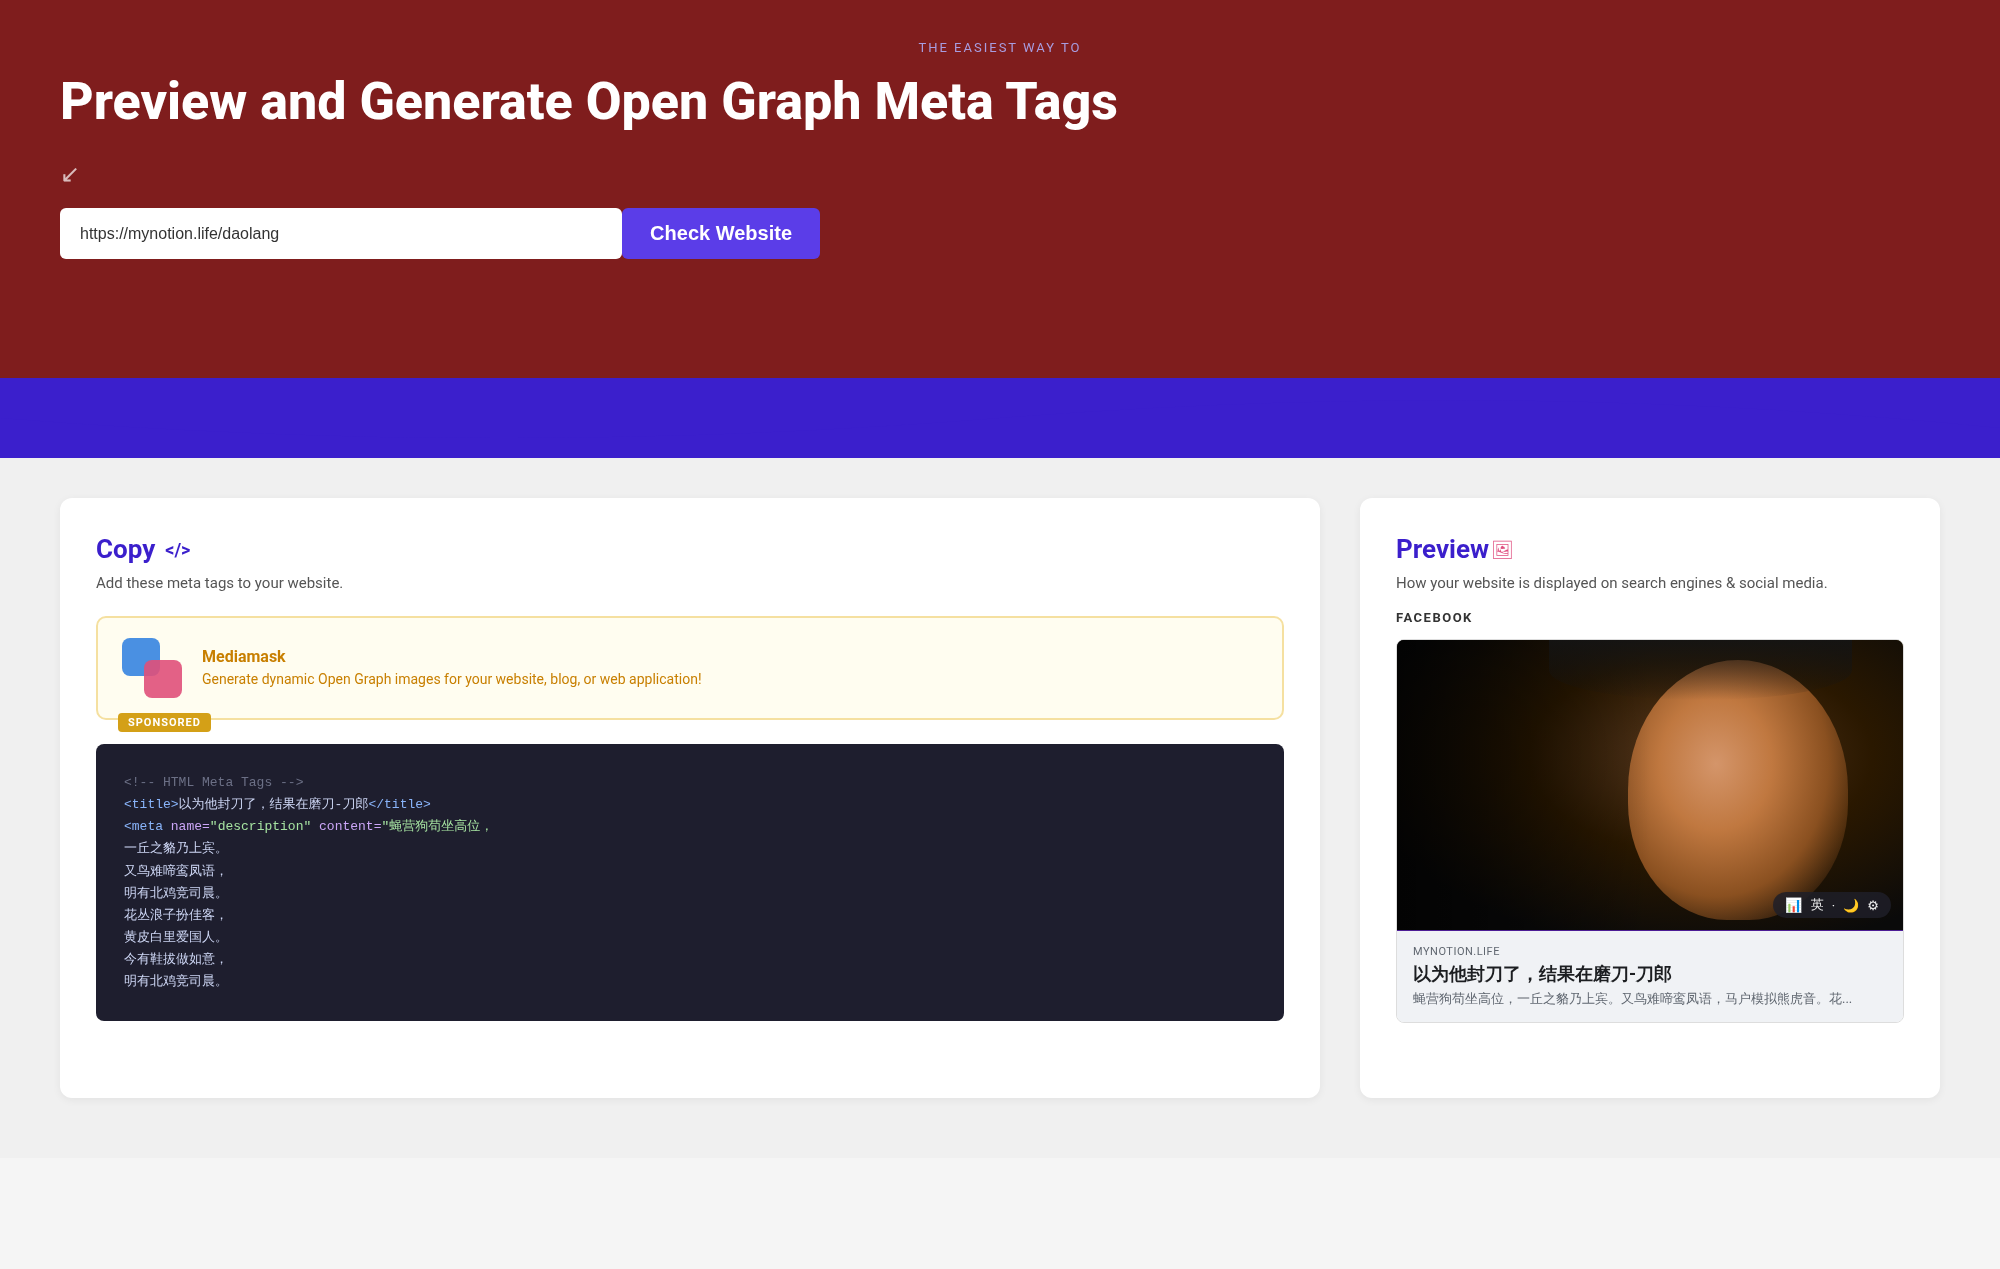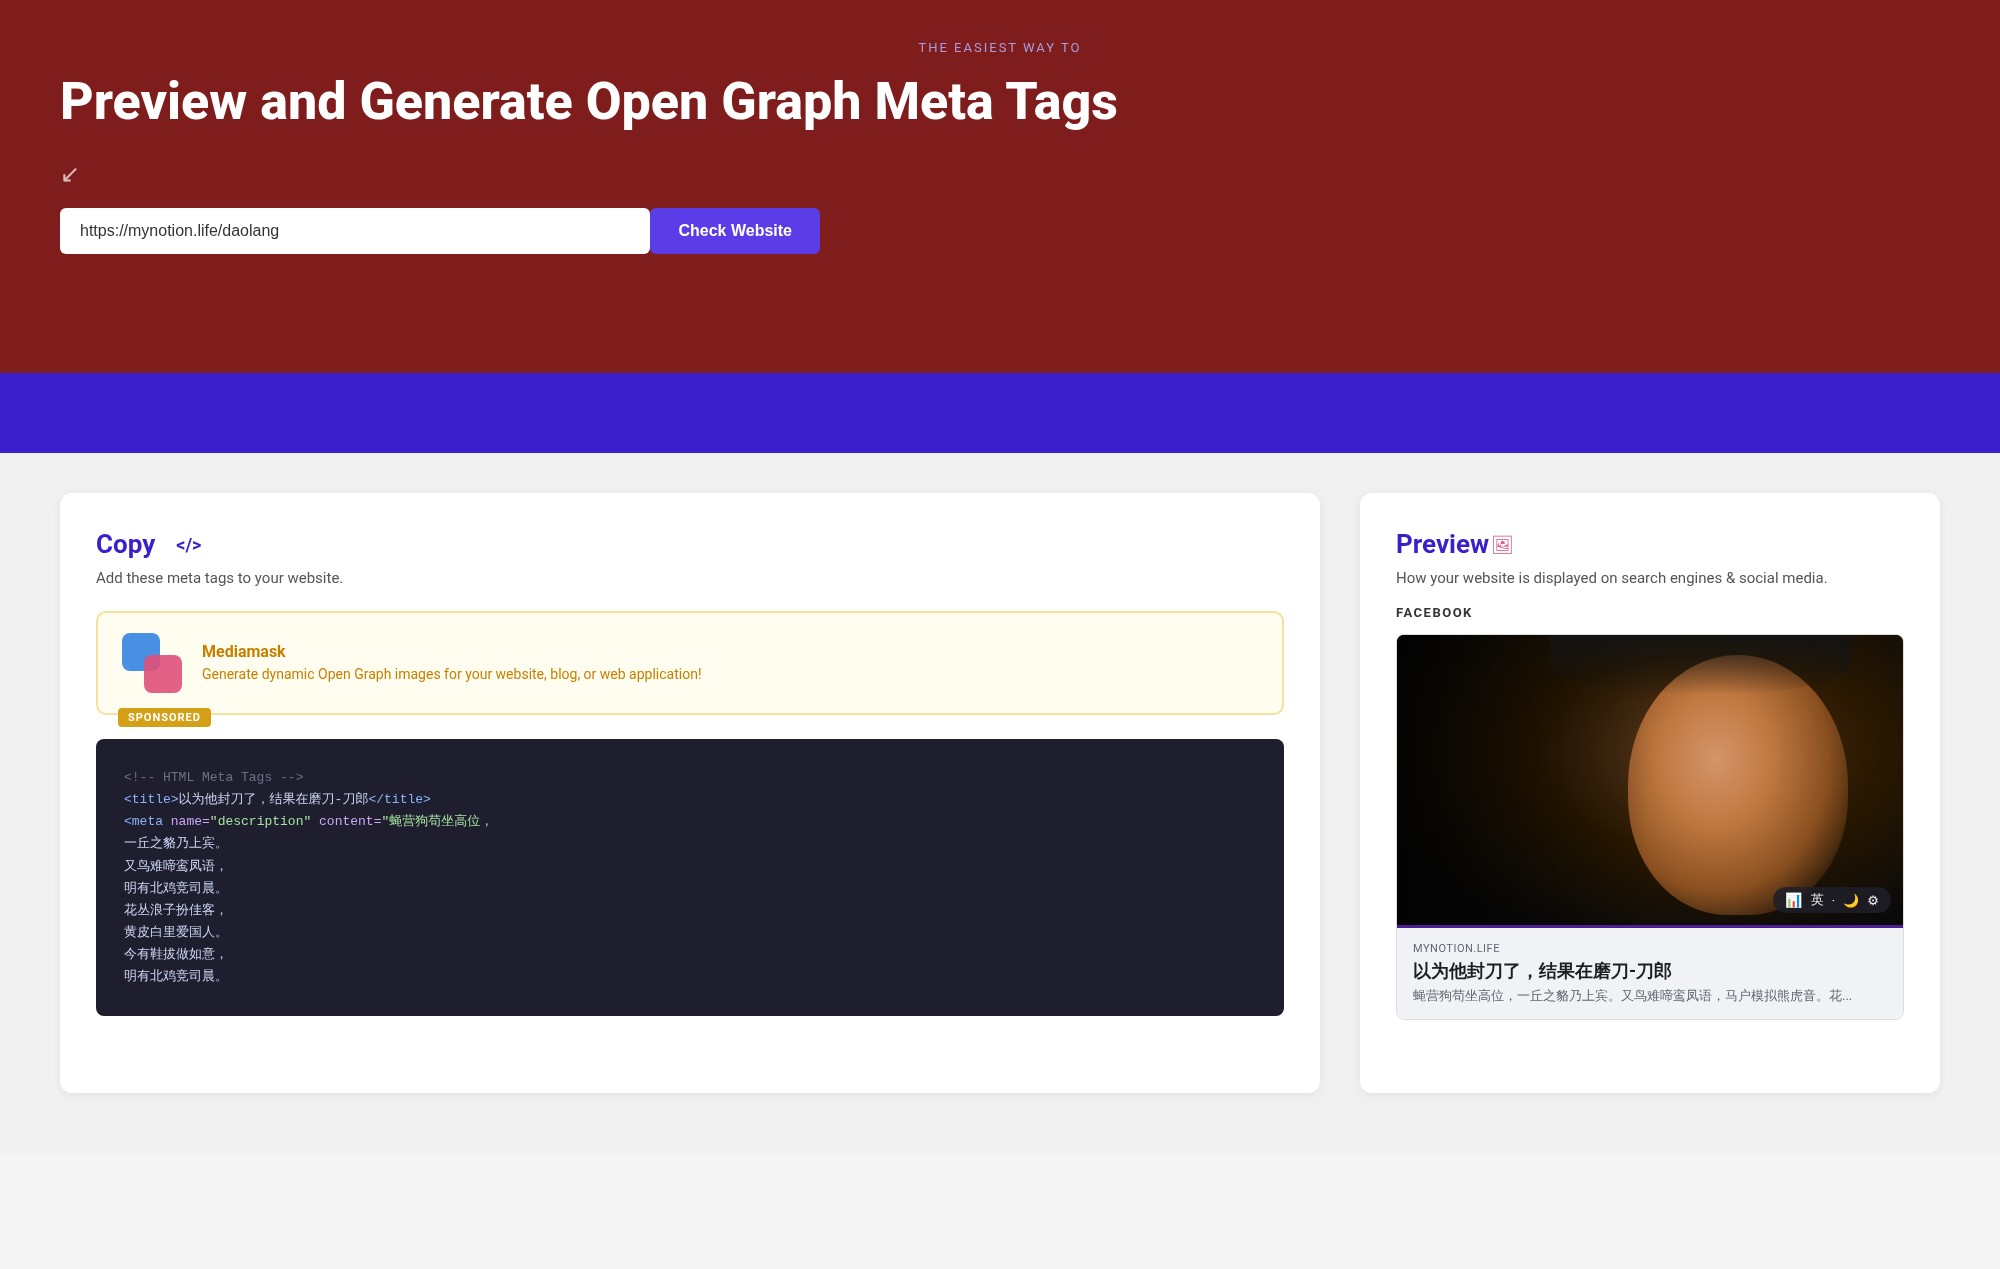--- a/index.html
+++ b/index.html
@@ -47,21 +47,21 @@
       color: #333;
       background: #ffffff;
       outline: none;
     }
     .check-btn {
       background: #5b3de8;
       color: #ffffff;
       border: none;
       border-radius: 6px;
       padding: 14px 28px;
-      font-size: 16px;
+      font-size: 20px;
       font-weight: 600;
       cursor: pointer;
       white-space: nowrap;
     }
 
     
     .wave-container {
       position: relative;
       height: 80px;
       background: #3b1fcc;
@@ -124,21 +124,21 @@
       flex: 1;
       background: #ffffff;
       border-radius: 12px;
       padding: 36px 36px;
       min-width: 0;
       box-shadow: 0 2px 8px rgba(0,0,0,0.06);
     }
     .copy-section-header {
       display: flex;
       align-items: center;
-      gap: 21px;
+      gap: 10px;
       margin-bottom: 10px;
     }
     .copy-title {
       color: #3b1fcc;
       font-size: 26px;
       font-weight: 700;
     }
     .code-icon {
       color: #3b1fcc;
       font-size: 18px;
@@ -320,21 +320,21 @@
       top: 0;
       left: 30%;
       width: 60%;
       height: 60px;
       background: linear-gradient(to bottom, rgba(20,20,20,0.9), transparent);
       border-radius: 0 0 50% 50%;
     }
     .fb-bottom {
       background: #f0f2f5;
       padding: 14px 16px 14px 16px;
-      border-top: 3px solid #4c1d95;
+      border-top: 1px solid #4c1d95;
     }
     .fb-site {
       font-size: 11px;
       color: #606770;
       text-transform: uppercase;
       letter-spacing: 0.5px;
       margin-bottom: 4px;
     }
     .fb-card-title {
       font-size: 18px;

